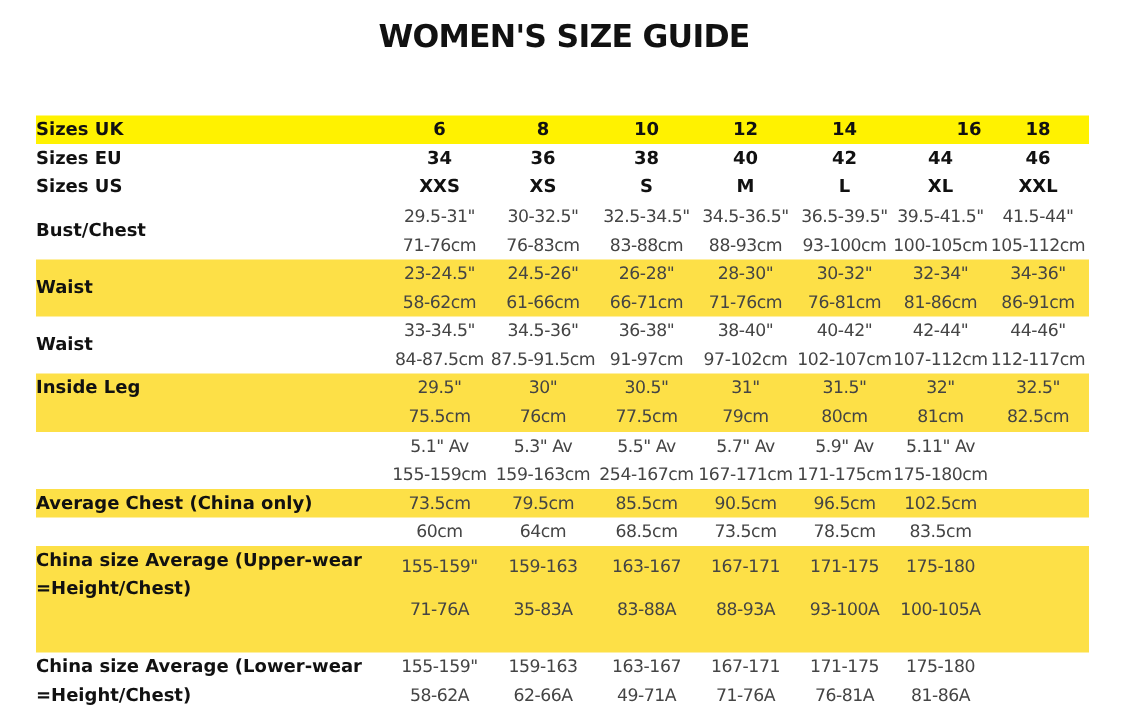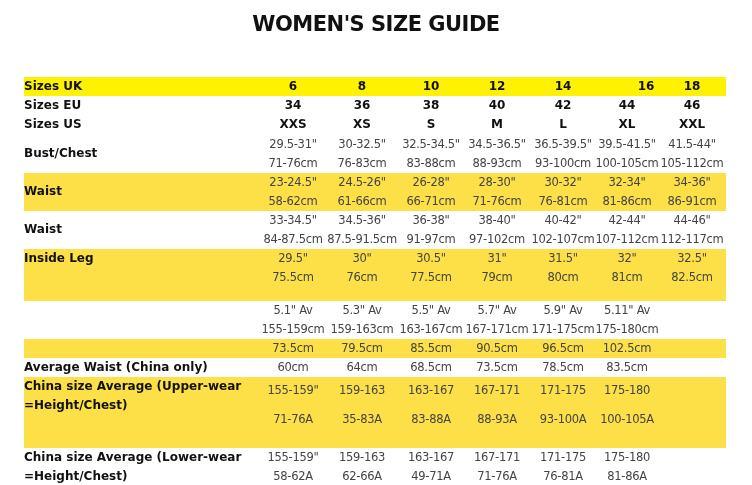--- a/index.html
+++ b/index.html
@@ -118,21 +118,21 @@
       <div class="cell" style="left:269px;top:19px">84-87.5cm</div>
       <div class="cell" style="left:338px;top:19px">87.5-91.5cm</div>
       <div class="cell" style="left:407px;top:19px">91-97cm</div>
       <div class="cell" style="left:473px;top:19px">97-102cm</div>
       <div class="cell" style="left:539px;top:19px">102-107cm</div>
       <div class="cell" style="left:603px;top:19px">107-112cm</div>
       <div class="cell" style="left:668px;top:19px">112-117cm</div>
     </div>
   </div>
 
-  <div class="row hl" style="height:52px">
+  <div class="row hl" style="height:39px">
     <div class="label" style="top:0">Inside Leg</div>
     <div class="cells">
       <div class="cell" style="left:269px;top:0">29.5"</div>
       <div class="cell" style="left:338px;top:0">30"</div>
       <div class="cell" style="left:407px;top:0">30.5"</div>
       <div class="cell" style="left:473px;top:0">31"</div>
       <div class="cell" style="left:539px;top:0">31.5"</div>
       <div class="cell" style="left:603px;top:0">32"</div>
       <div class="cell" style="left:668px;top:0">32.5"</div>
       <div class="cell" style="left:269px;top:19px">75.5cm</div>
@@ -148,40 +148,40 @@
   <div class="row" style="height:38px">
     <div class="cells">
       <div class="cell" style="left:269px;top:0">5.1" Av</div>
       <div class="cell" style="left:338px;top:0">5.3" Av</div>
       <div class="cell" style="left:407px;top:0">5.5" Av</div>
       <div class="cell" style="left:473px;top:0">5.7" Av</div>
       <div class="cell" style="left:539px;top:0">5.9" Av</div>
       <div class="cell" style="left:603px;top:0">5.11" Av</div>
       <div class="cell" style="left:269px;top:19px">155-159cm</div>
       <div class="cell" style="left:338px;top:19px">159-163cm</div>
-      <div class="cell" style="left:407px;top:19px">163-167cm</div>
+      <div class="cell" style="left:407px;top:19px">254-167cm</div>
       <div class="cell" style="left:473px;top:19px">167-171cm</div>
       <div class="cell" style="left:539px;top:19px">171-175cm</div>
       <div class="cell" style="left:603px;top:19px">175-180cm</div>
     </div>
   </div>
 
   <div class="row hl" style="height:19px">
+    <div class="label" style="top:0">Average Chest (China only)</div>
     <div class="cells">
       <div class="cell" style="left:269px;top:0">73.5cm</div>
       <div class="cell" style="left:338px;top:0">79.5cm</div>
       <div class="cell" style="left:407px;top:0">85.5cm</div>
       <div class="cell" style="left:473px;top:0">90.5cm</div>
       <div class="cell" style="left:539px;top:0">96.5cm</div>
       <div class="cell" style="left:603px;top:0">102.5cm</div>
     </div>
   </div>
 
   <div class="row" style="height:19px">
-    <div class="label" style="top:0">Average Waist (China only)</div>
     <div class="cells">
       <div class="cell" style="left:269px;top:0">60cm</div>
       <div class="cell" style="left:338px;top:0">64cm</div>
       <div class="cell" style="left:407px;top:0">68.5cm</div>
       <div class="cell" style="left:473px;top:0">73.5cm</div>
       <div class="cell" style="left:539px;top:0">78.5cm</div>
       <div class="cell" style="left:603px;top:0">83.5cm</div>
     </div>
   </div>
 

